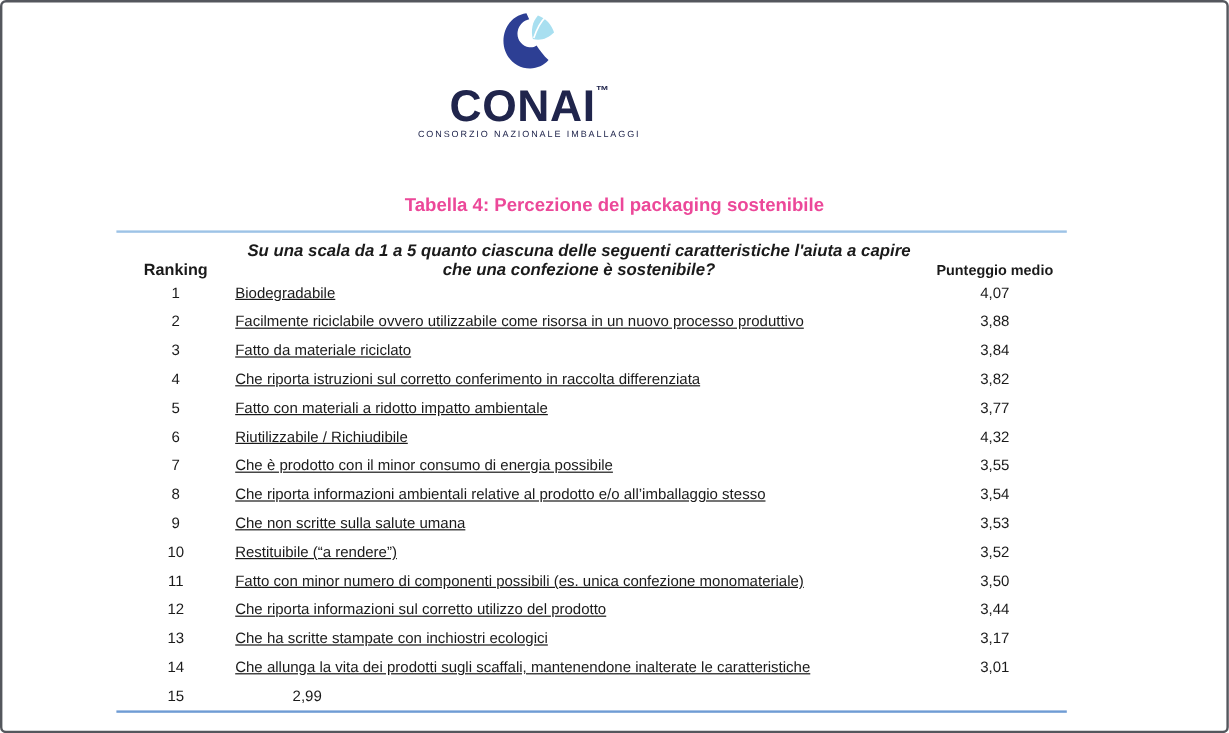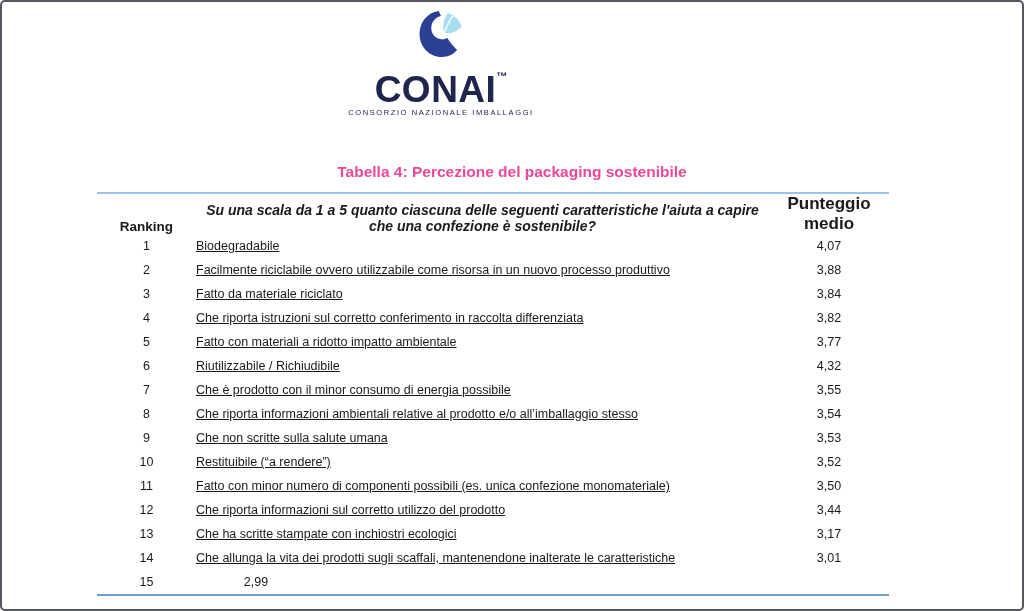--- a/index.html
+++ b/index.html
@@ -86,21 +86,21 @@
     display: flex;
     align-items: flex-end;
     min-height: 38px;
     font-weight: bold;
   }
   .col-rank   { width: 99px;  text-align: center; flex: 0 0 auto; }
   .col-desc   { flex: 1 1 auto; }
   .col-score  { width: 120px; text-align: center; flex: 0 0 auto; }
   .thead .col-rank  { font-size: 13.5px; }
   .thead .col-desc  { font-size: 14px; line-height: 16px; text-align: center; font-style: italic; }
-  .thead .col-score { font-size: 17px; }
+  .thead .col-score { font-size: 12px; }
   .trow {
     display: flex;
     align-items: center;
     height: 24px;
     font-size: 12.5px;
   }
   .trow .col-desc { text-align: left; text-decoration: underline; }
 </style>
 </head>
 <body>

